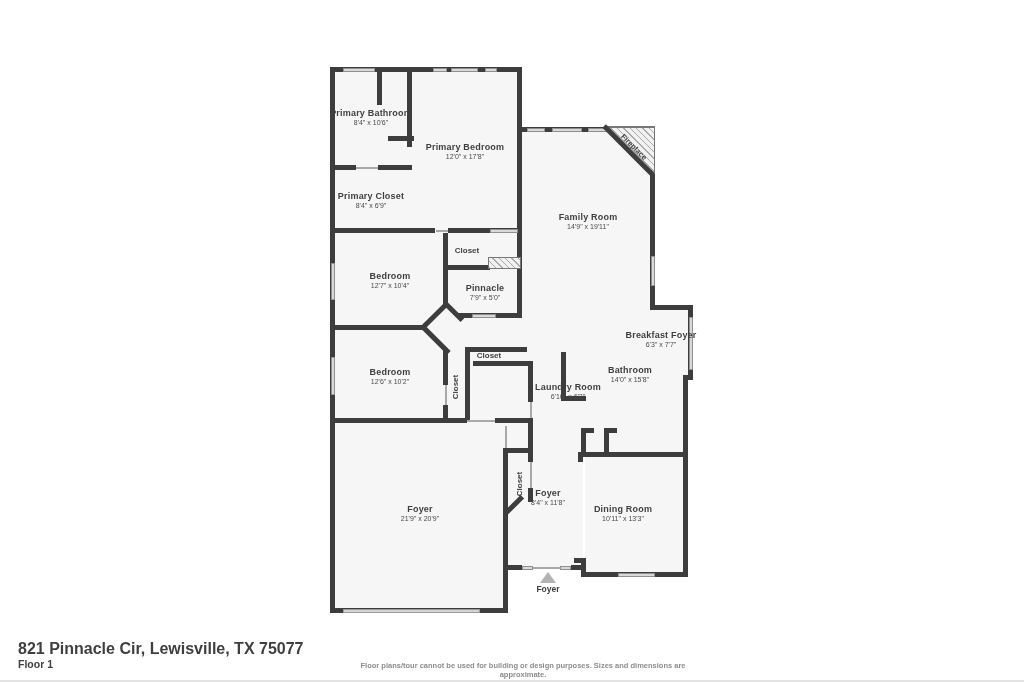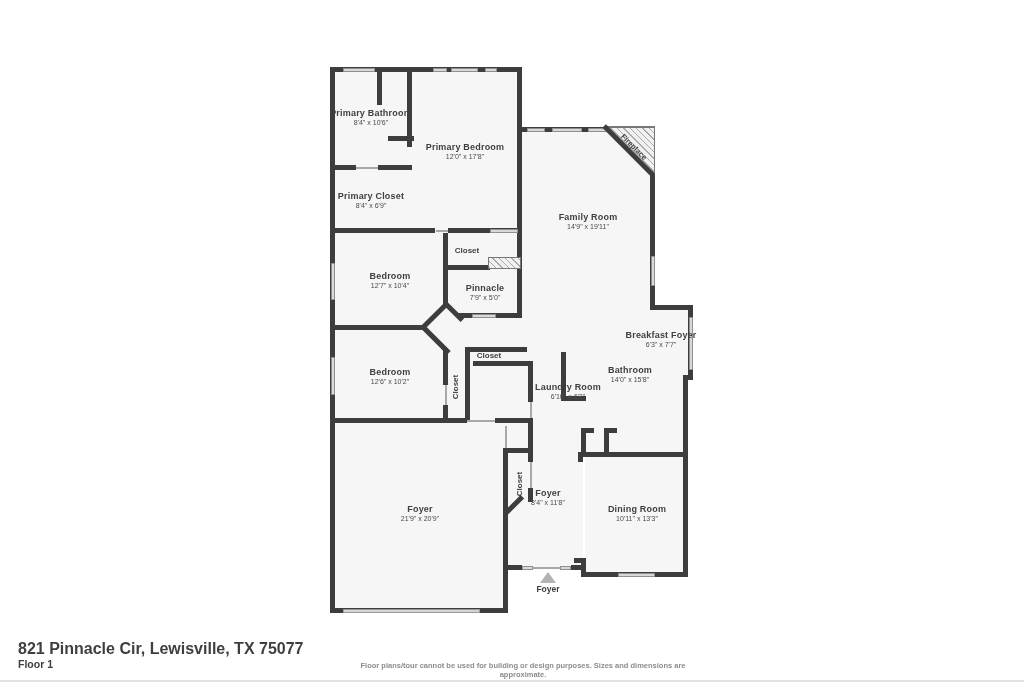--- a/index.html
+++ b/index.html
@@ -182,21 +182,21 @@
   </div>
   <div class="rlabel" style="left:420px;top:513px;">
     <div class="rname">Foyer</div>
     <div class="rdims">21'9" x 20'9"</div>
   </div>
   <div class="rlabel closet-label vert" style="left:519px;top:484px;">Closet</div>
   <div class="rlabel" style="left:548px;top:497px;">
     <div class="rname">Foyer</div>
     <div class="rdims">8'4" x 11'8"</div>
   </div>
-  <div class="rlabel" style="left:637px;top:513px;">
+  <div class="rlabel" style="left:623px;top:513px;">
     <div class="rname">Dining Room</div>
     <div class="rdims">10'11" x 13'3"</div>
   </div>
 
   <div class="entry-tri" style="left:540px;top:572px;"></div>
   <div class="entry-label" style="left:548px;top:584px;">Foyer</div>
 
   <div class="addr">821 Pinnacle Cir, Lewisville, TX 75077</div>
   <div class="floor">Floor 1</div>
   <div class="disclaimer">Floor plans/tour cannot be used for building or design purposes. Sizes and dimensions are approximate.</div>

